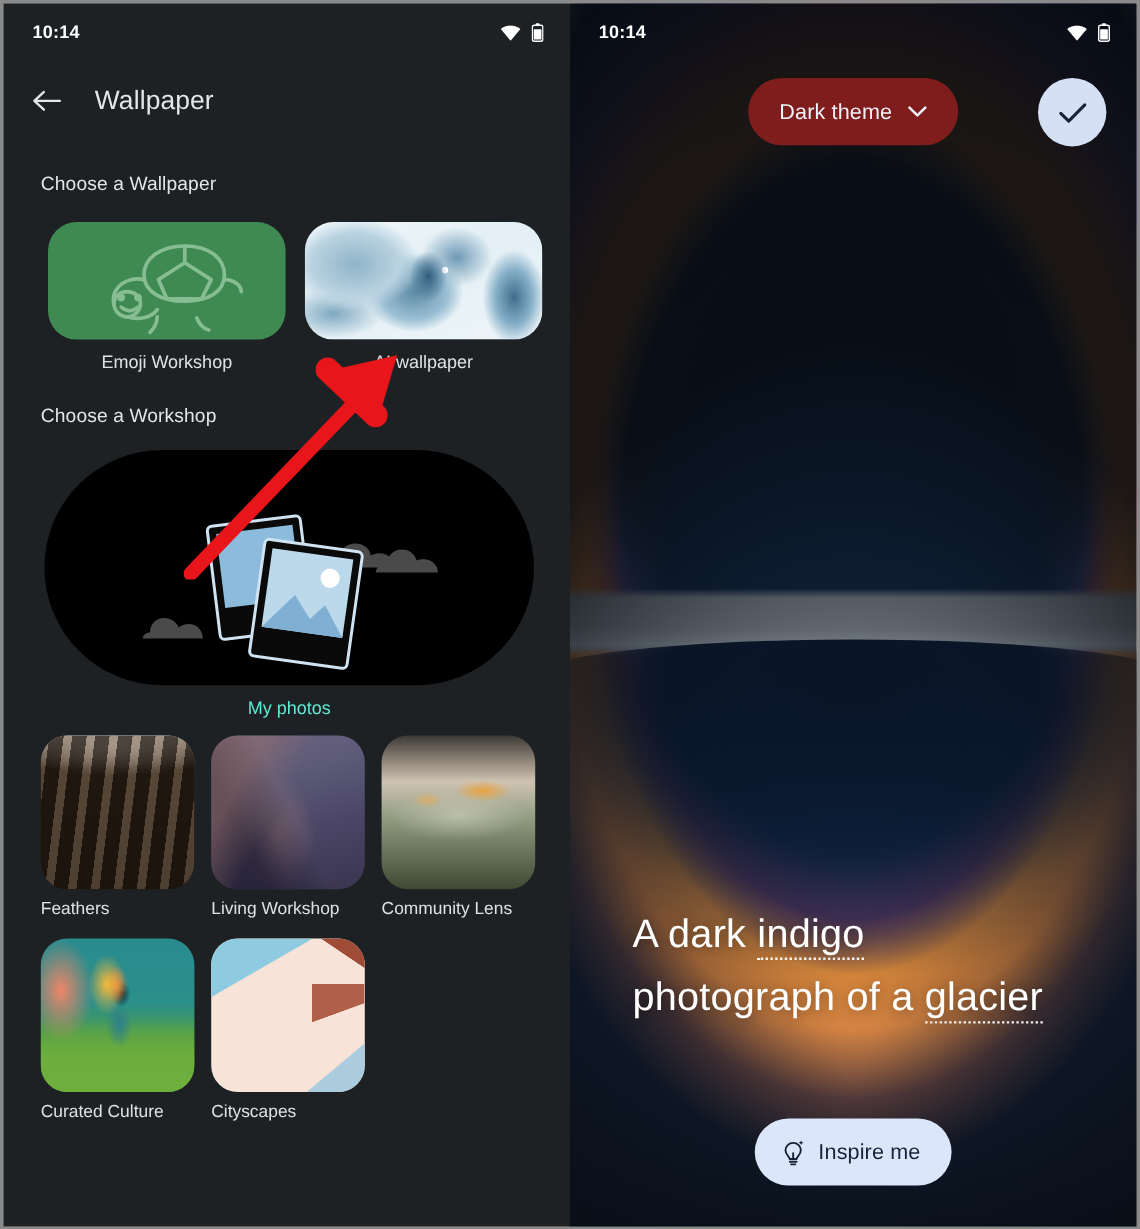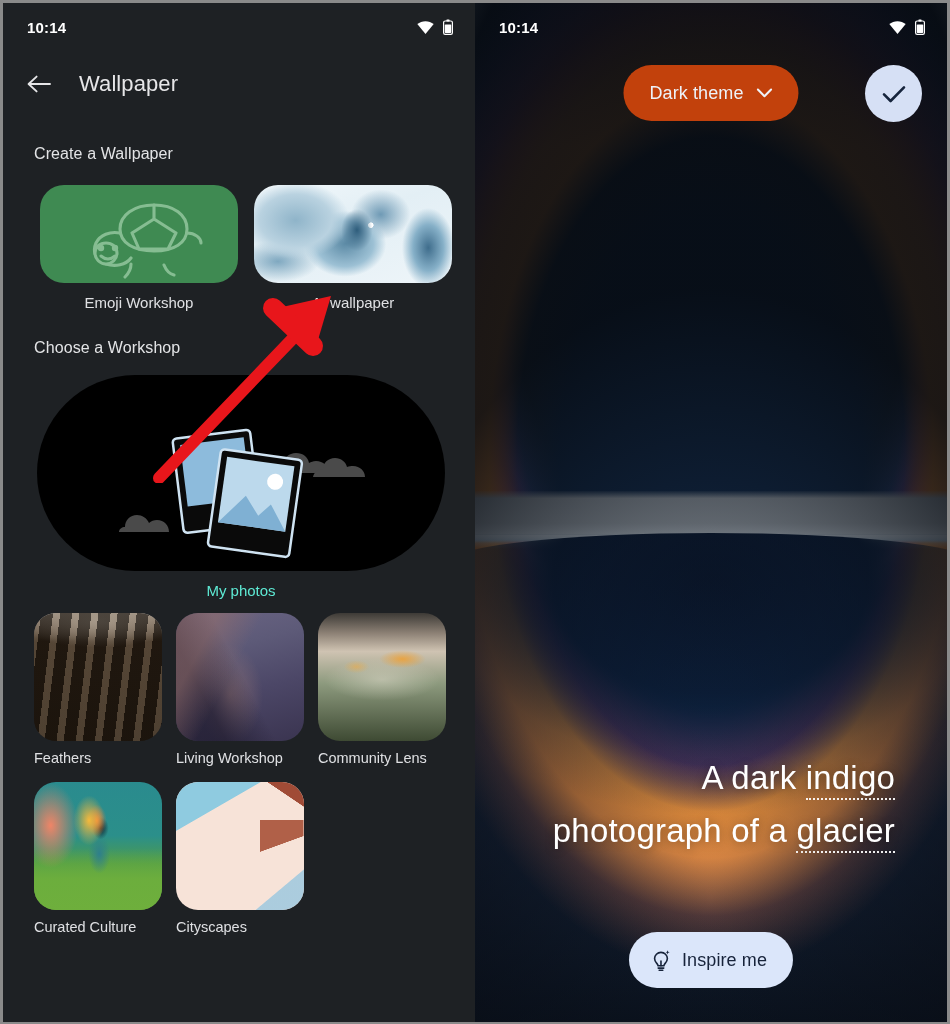--- a/index.html
+++ b/index.html
@@ -300,21 +300,21 @@
   }
 
   .theme-chip {
     position: absolute;
     top: 62px;
     left: 50%;
     transform: translateX(-50%);
     height: 56px;
     padding: 0 26px;
     border-radius: 28px;
-    background: #c2410c;
+    background: #7f1d1d;
     display: flex;
     align-items: center;
     gap: 13px;
     z-index: 6;
   }
   .theme-chip-label {
     color: #eef2f8;
     font-size: 18px;
     letter-spacing: .1px;
   }
@@ -333,21 +333,21 @@
     justify-content: center;
     z-index: 6;
   }
   .check-ic { width: 24px; height: 18px; display: block; }
 
   
   .prompt {
     position: absolute;
     left: 0; right: 0;
     top: 748px;
-    text-align: right;
+    text-align: left;
     color: #ffffff;
     font-size: 33px;
     line-height: 53px;
     letter-spacing: .2px;
     padding: 0 52px;
     z-index: 5;
     text-shadow: 0 1px 10px rgba(0,0,0,.35);
   }
   .chip-word {
     border-bottom: 2.5px dotted rgba(255,255,255,.92);
@@ -397,21 +397,21 @@
     </div>
 
     <div class="appbar">
       <svg class="back-arrow" viewBox="0 0 24 20">
         <path d="M9.6 2.6 1.6 10l8 7.4M1.9 10H23" fill="none" stroke="#e6e6e8" stroke-width="1.9" stroke-linecap="round" stroke-linejoin="round"></path>
       </svg>
       <span class="appbar-title">Wallpaper</span>
     </div>
 
     <div style="height:28px"></div>
-    <div class="section-title">Create a Wallpaper</div>
+    <div class="section-title">Choose a Wallpaper</div>
 
     <div class="create-row">
       <div class="create-cell">
         <div class="create-tile tile-emoji">
           <svg class="turtle" viewBox="0 0 150 86">
             <g fill="none" stroke="#86bd92" stroke-width="3.1" stroke-linecap="round" stroke-linejoin="round">
               <path d="M52 36c0-14 14-24 34-24s33 10 33 24-13 22-33 22-34-8-34-22z"></path>
               <path d="M86 12v14M86 26 64 40M86 26l22 14M64 40l7 16M108 40l-8 16M71 56h29"></path>
               <path d="M52 40c-10-2-20 2-24 10-4 9 0 18 10 21 9 3 20 1 25-6"></path>
               <path d="M38 50c-6 0-11 4-11 10s5 11 11 11 11-5 11-11-5-10-11-10z" fill="#3f8a52"></path>

